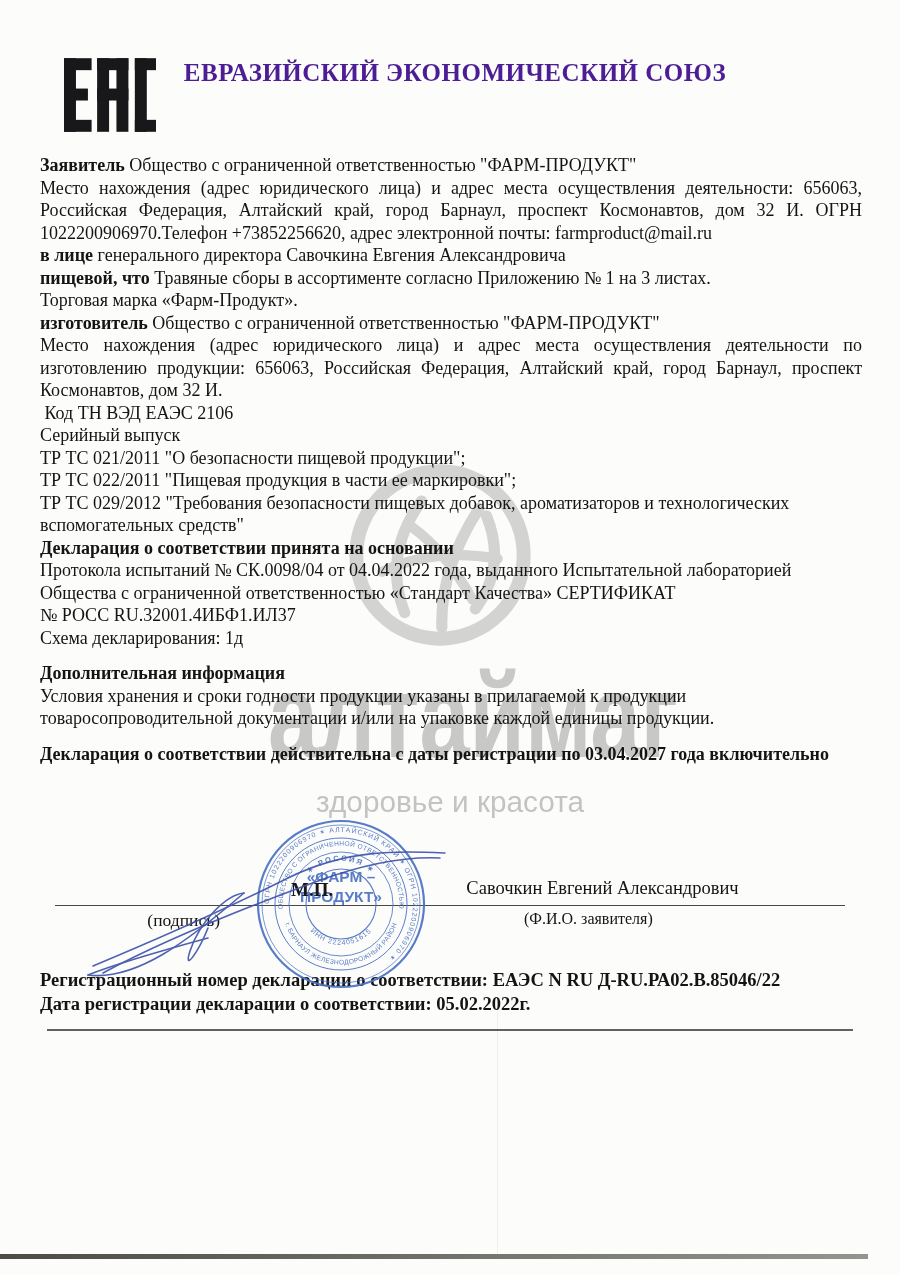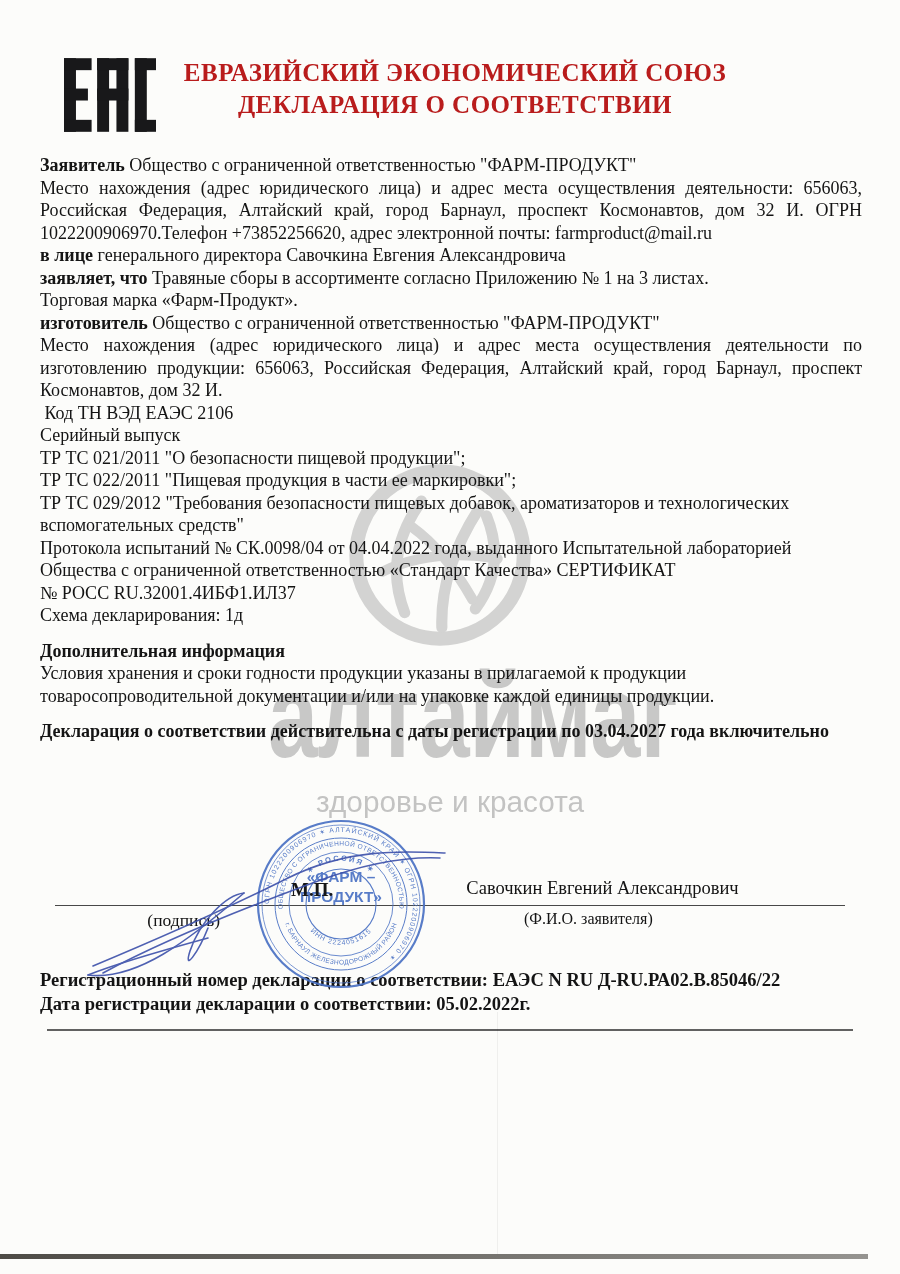--- a/index.html
+++ b/index.html
@@ -2,21 +2,21 @@
 <html><head>
 <meta charset="utf-8">
 <style>
   html,body{margin:0;padding:0;background:#e8e8e6;}
   .page{position:relative;width:900px;height:1274px;background:#fcfcfa;
         font-family:"Liberation Serif", serif;color:#141414;overflow:hidden;margin:0 auto;}
 
   .eac-logo{position:absolute;left:64px;top:56px;}
 
   .doc-title{position:absolute;left:40px;top:57px;width:830px;text-align:center;
-             font-weight:bold;font-size:25px;line-height:32px;letter-spacing:.5px;color:#b91c1c;}
+             font-weight:bold;font-size:25px;line-height:32px;letter-spacing:.5px;color:#4c1d95;}
 
   
   .wm-logo{position:absolute;left:347px;top:462px;opacity:.5;}
   .wm-text-svg{position:absolute;left:0;top:0;width:900px;height:1274px;pointer-events:none;}
 
   
   .body-flow{position:absolute;left:40px;top:154px;width:822px;
              font-size:18px;line-height:22.5px;z-index:2;}
   .body-flow p{margin:0;white-space:pre-wrap;}
   .body-flow p.justify{text-align:justify;}
@@ -65,21 +65,20 @@
       <rect x="36" y="33" width="34" height="13"></rect>
 
       <rect x="77" y="0" width="13" height="80"></rect>
       <rect x="77" y="0" width="23" height="13"></rect>
       <rect x="77" y="67" width="23" height="13"></rect>
     </g>
   </svg>
 
   <div class="doc-title">
     <div>ЕВРАЗИЙСКИЙ ЭКОНОМИЧЕСКИЙ СОЮЗ</div>
-    <div>ДЕКЛАРАЦИЯ О СООТВЕТСТВИИ</div>
   </div>
 
   <svg class="wm-logo" width="186" height="186" viewBox="0 0 200 200">
     <g fill="none" stroke="#ababab" stroke-linecap="round">
       <circle cx="100" cy="100" r="90" stroke-width="15"></circle>
       <path d="M 62 162 Q 38 100 80 42" stroke-width="12"></path>
       <path d="M 102 178 Q 100 115 142 50" stroke-width="12"></path>
       <path d="M 138 158 Q 172 112 150 58" stroke-width="12"></path>
       <path d="M 38 118 Q 92 92 162 104" stroke-width="11"></path>
       <path d="M 70 70 Q 105 95 135 148" stroke-width="11"></path>
@@ -88,29 +87,30 @@
 
   <svg class="wm-text-svg" width="900" height="1274" viewBox="0 0 900 1274">
     <text x="268" y="757" font-family="Liberation Sans, sans-serif" font-weight="bold" font-size="118" fill="#9f9f9f" opacity="0.55" textLength="410" lengthAdjust="spacingAndGlyphs">алтаймаг</text>
     <text x="316" y="812" font-family="Liberation Sans, sans-serif" font-size="30" fill="#bdbdbd" opacity="0.9" textLength="268" lengthAdjust="spacingAndGlyphs">здоровье и красота</text>
   </svg>
 
   <div class="body-flow">
       <p><b>Заявитель</b><span> Общество с ограниченной ответственностью "ФАРМ-ПРОДУКТ"</span></p>
       <p class="justify"><span>Место нахождения (адрес юридического лица) и адрес места осуществления деятельности: 656063, Российская Федерация, Алтайский край, город Барнаул, проспект Космонавтов, дом 32 И. ОГРН 1022200906970.Телефон +73852256620, адрес электронной почты: farmproduct@mail.ru</span></p>
       <p><b>в лице</b><span> генерального директора Савочкина Евгения Александровича</span></p>
-      <p><b>заявляет, что</b><span> Травяные сборы в ассортименте согласно Приложению № 1 на 3 листах.</span></p>
+      <p><b>пищевой, что</b><span> Травяные сборы в ассортименте согласно Приложению № 1 на 3 листах.</span></p>
       <p><span>Торговая марка «Фарм-Продукт».</span></p>
       <p><b>изготовитель</b><span> Общество с ограниченной ответственностью "ФАРМ-ПРОДУКТ"</span></p>
       <p class="justify"><span>Место нахождения (адрес юридического лица) и адрес места осуществления деятельности по изготовлению продукции: 656063, Российская Федерация, Алтайский край, город Барнаул, проспект Космонавтов, дом 32 И.</span></p>
       <p><span> Код ТН ВЭД ЕАЭС 2106</span></p>
       <p><span>Серийный выпуск</span></p>
       <p><span>ТР ТС 021/2011 "О безопасности пищевой продукции";</span></p>
       <p><span>ТР ТС 022/2011 "Пищевая продукция в части ее маркировки";</span></p>
       <p><span>ТР ТС 029/2012 "Требования безопасности пищевых добавок, ароматизаторов и технологических вспомогательных средств"</span></p>
+      <p><b>Декларация о соответствии принята на основании</b></p>
       <p><span>Протокола испытаний № СК.0098/04 от 04.04.2022 года, выданного Испытательной лабораторией Общества с ограниченной ответственностью «Стандарт Качества» СЕРТИФИКАТ</span></p>
       <p><span>№ РОСС RU.32001.4ИБФ1.ИЛ37</span></p>
       <p><span>Схема декларирования: 1д</span></p>
       <p class="gap"><b>Дополнительная информация</b></p>
       <p><span>Условия хранения и сроки годности продукции указаны в прилагаемой к продукции товаросопроводительной документации и/или на упаковке каждой единицы продукции.</span></p>
       <p class="gap"><b>Декларация о соответствии действительна с даты регистрации по 03.04.2027 года включительно</b></p>
     </div>
 
   <div class="sig-line"></div>
   <div class="sig-caption">(подпись)</div>

